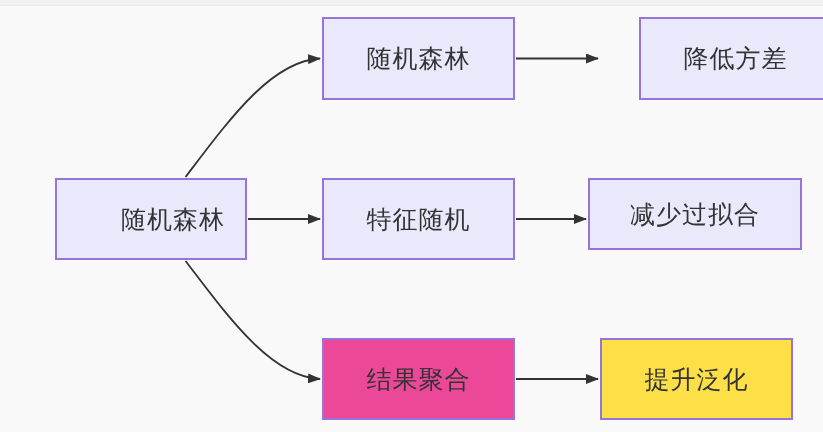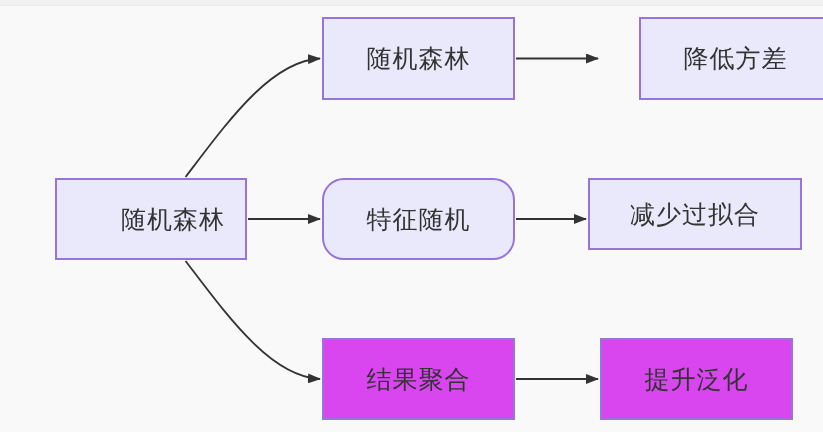--- a/index.html
+++ b/index.html
@@ -66,29 +66,29 @@
       </g>
   </svg>
 
   <div id="node-layer">
       <div class="node" style="left: 55px; top: 178px; width: 192px; height: 82px; background: rgb(233, 233, 251); border-color: rgb(150, 116, 217); color: rgb(51, 51, 51); padding-left: 44px;">
         <span>随机森林</span>
       </div>
       <div class="node" style="left: 322px; top: 17px; width: 193px; height: 83px; background: rgb(233, 233, 251); border-color: rgb(150, 116, 217); color: rgb(51, 51, 51);">
         <span>随机森林</span>
       </div>
-      <div class="node" style="left: 322px; top: 178px; width: 193px; height: 82px; background: rgb(233, 233, 251); border-color: rgb(150, 116, 217); color: rgb(51, 51, 51); border-radius: 22px;">
+      <div class="node" style="left: 322px; top: 178px; width: 193px; height: 82px; background: rgb(233, 233, 251); border-color: rgb(150, 116, 217); color: rgb(51, 51, 51);">
         <span>特征随机</span>
       </div>
-      <div class="node" style="left: 322px; top: 338px; width: 193px; height: 82px; background: #d946ef; border-color: rgb(150, 116, 217); color: rgb(51, 51, 51);">
+      <div class="node" style="left: 322px; top: 338px; width: 193px; height: 82px; background: #ec4899; border-color: rgb(150, 116, 217); color: rgb(51, 51, 51);">
         <span>结果聚合</span>
       </div>
       <div class="node" style="left: 600px; top: 17px; width: 193px; height: 83px; background: rgb(233, 233, 251); border-color: rgb(150, 116, 217); color: rgb(51, 51, 51); margin-left: 39px;">
         <span>降低方差</span>
       </div>
       <div class="node" style="left: 588px; top: 178px; width: 214px; height: 72px; background: rgb(233, 233, 251); border-color: rgb(150, 116, 217); color: rgb(51, 51, 51);">
         <span>减少过拟合</span>
       </div>
-      <div class="node" style="left: 600px; top: 338px; width: 193px; height: 82px; background: #d946ef; border-color: rgb(150, 116, 217); color: rgb(51, 51, 51);">
+      <div class="node" style="left: 600px; top: 338px; width: 193px; height: 82px; background: #fde047; border-color: rgb(150, 116, 217); color: rgb(51, 51, 51);">
         <span>提升泛化</span>
       </div>
     </div>
 </div>
 
 </body></html>

